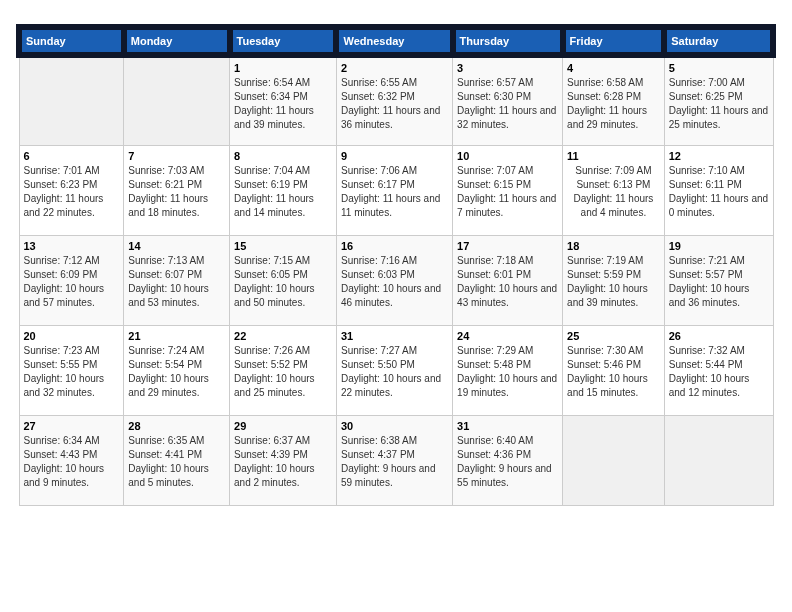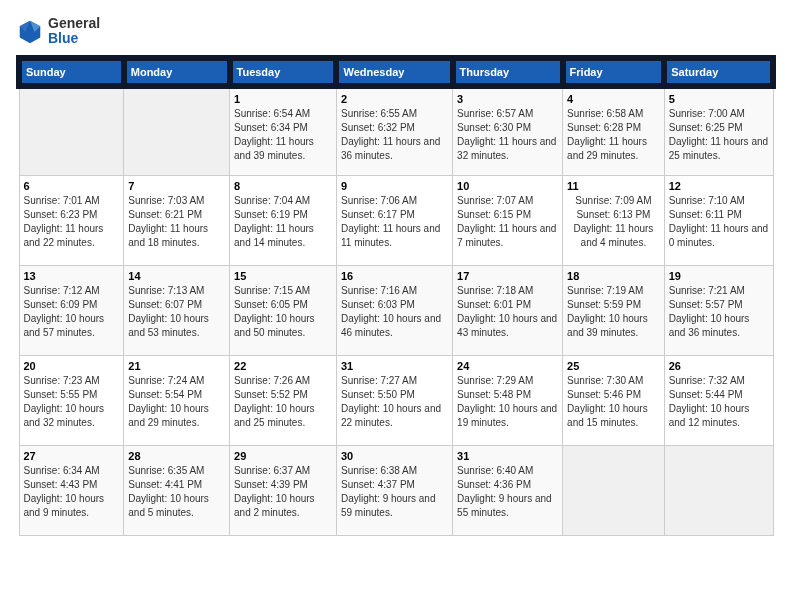--- a/index.html
+++ b/index.html
@@ -95,31 +95,20 @@
       line-height: 1.4;
     }
     .empty-cell {
       background: #f0f0f0 !important;
     }
   </style>
 </head>
 <body>
 
 <div class="header">
-  <div class="logo">
-    <svg class="logo-icon" viewBox="0 0 30 30">
-      <polygon points="15,4 26,10 26,22 15,28 4,22 4,10" fill="#1a5fb4"></polygon>
-      <polygon points="15,4 26,10 20,16 15,4" fill="#5090d0"></polygon>
-      <polygon points="15,4 4,10 10,16 15,4" fill="#3070c0"></polygon>
-    </svg>
-    <div class="logo-text">
-      <span class="logo-general">General</span>
-      <span class="logo-blue">Blue</span>
-    </div>
-  </div>
   <div class="title-block">
   </div>
 </div>
 
 <table>
   <thead>
     <tr>
     <th>Sunday</th>
         <th>Monday</th>
         <th>Tuesday</th>

